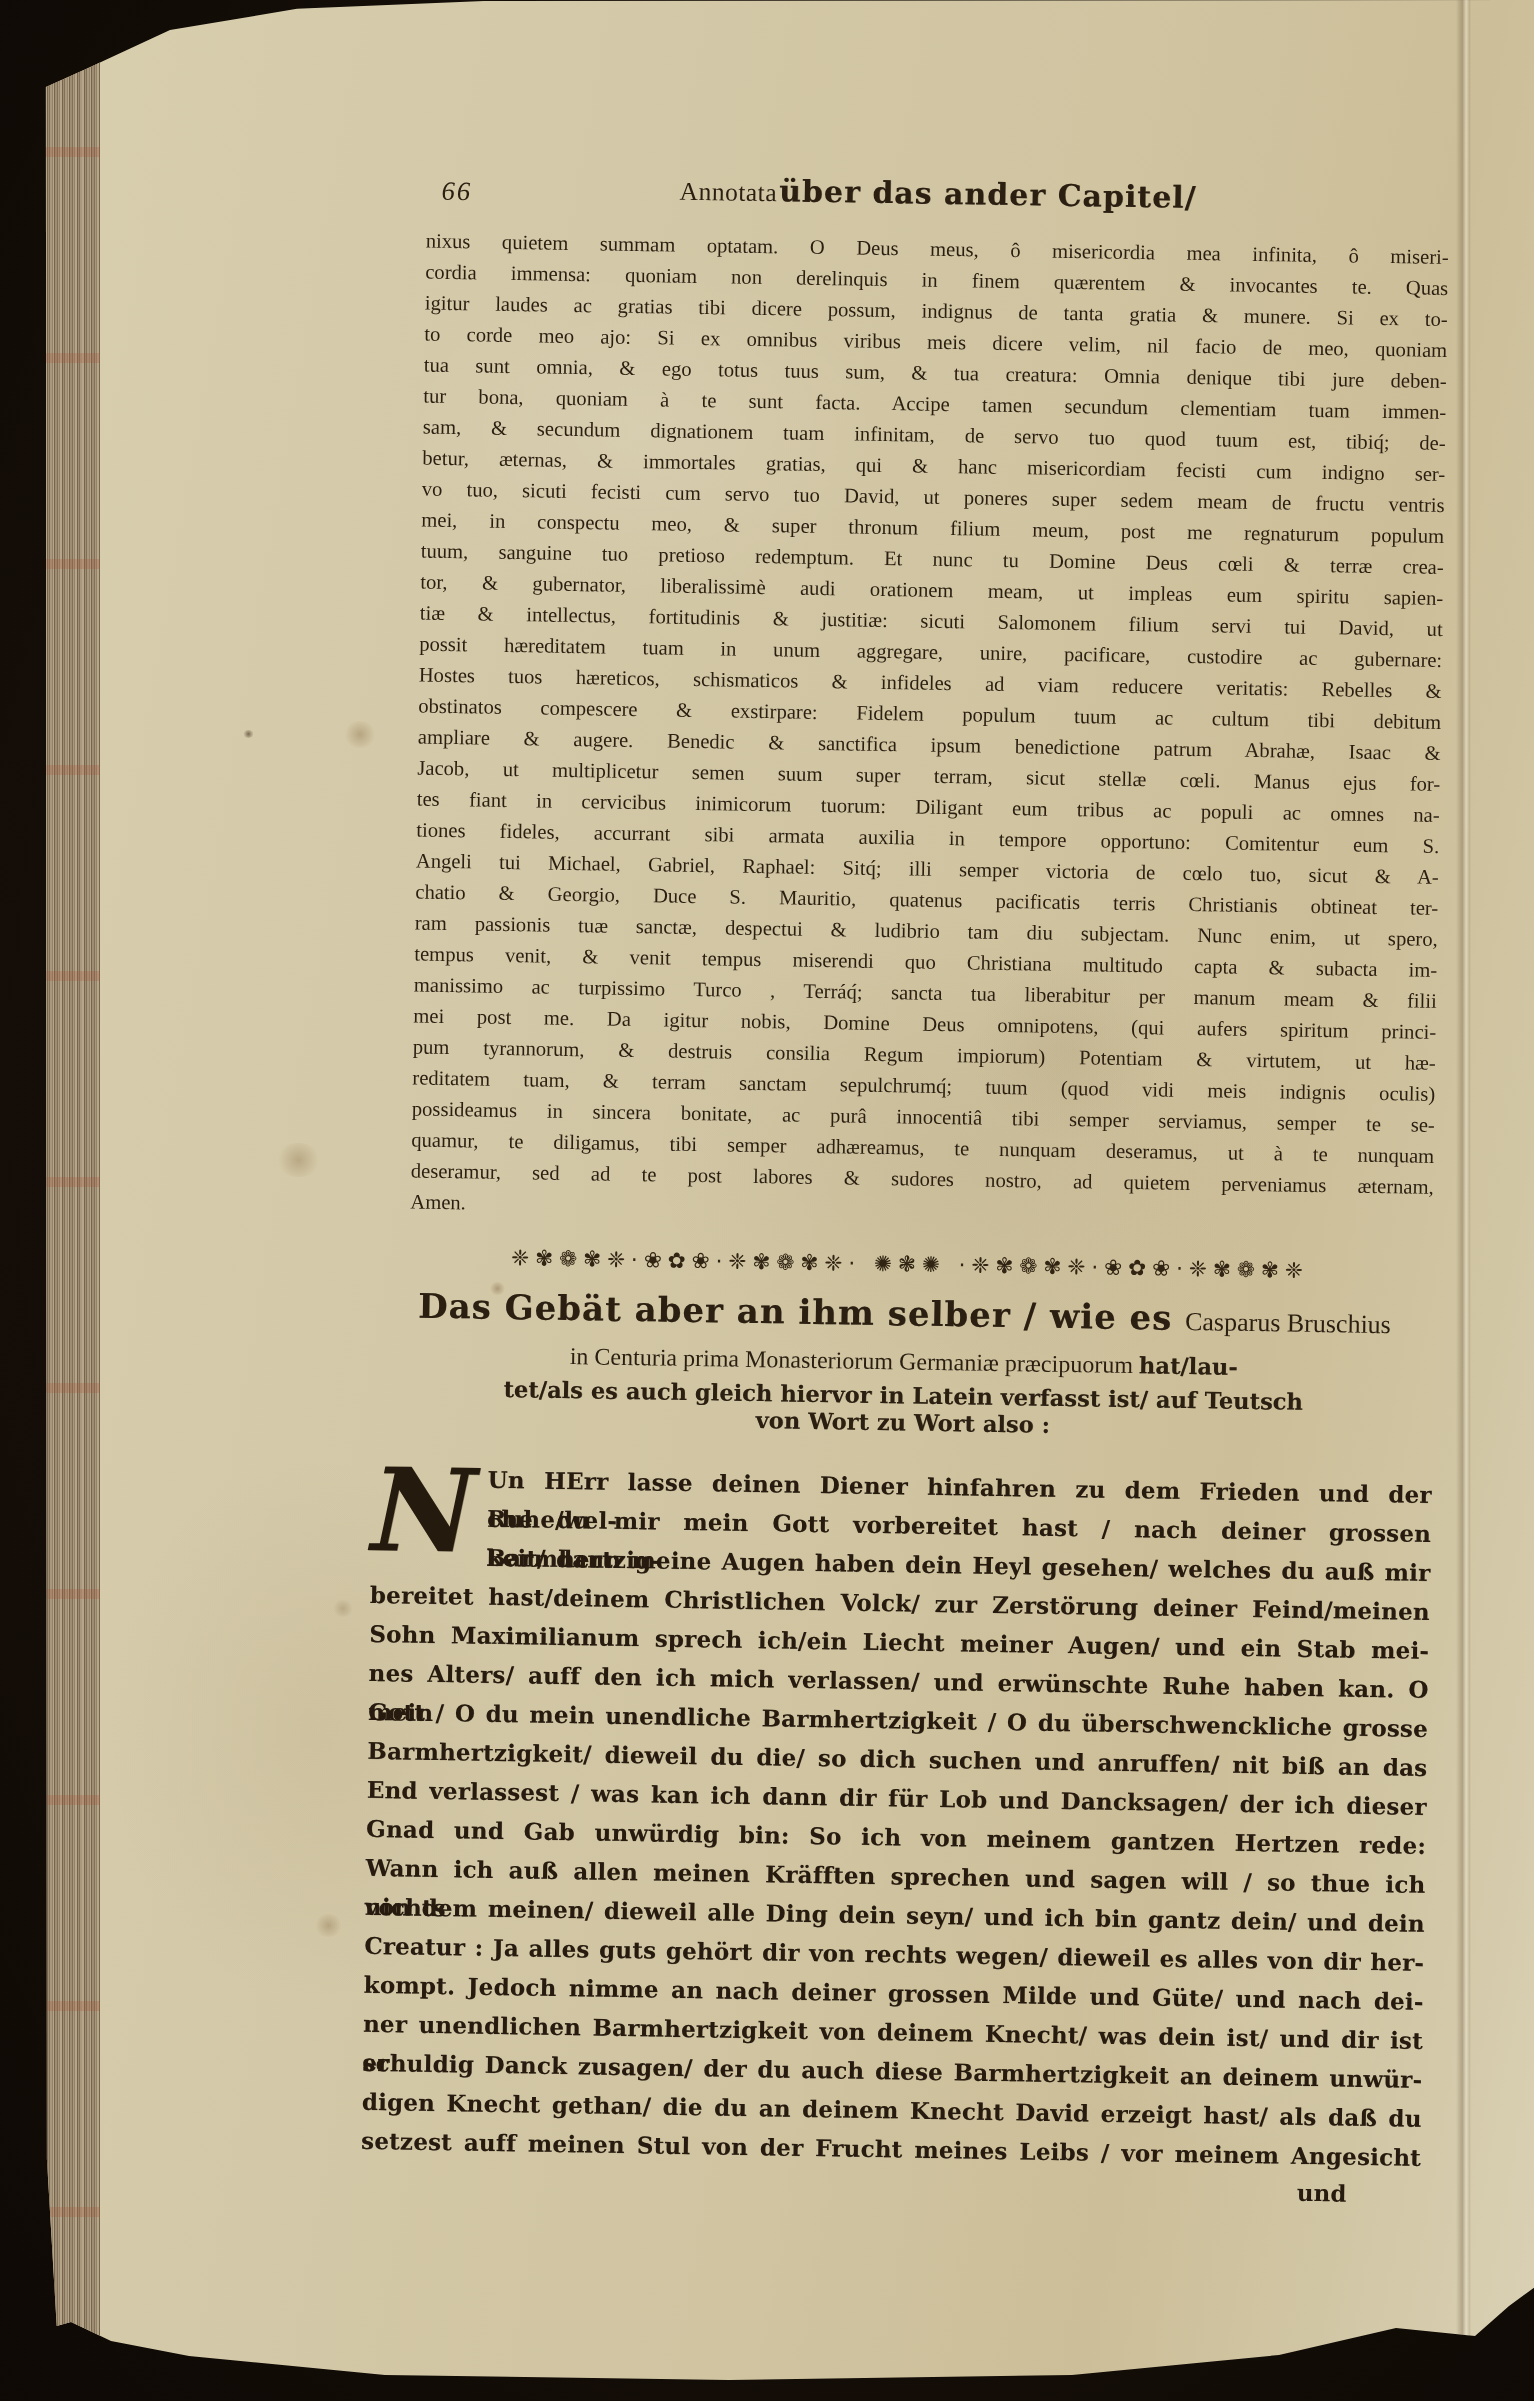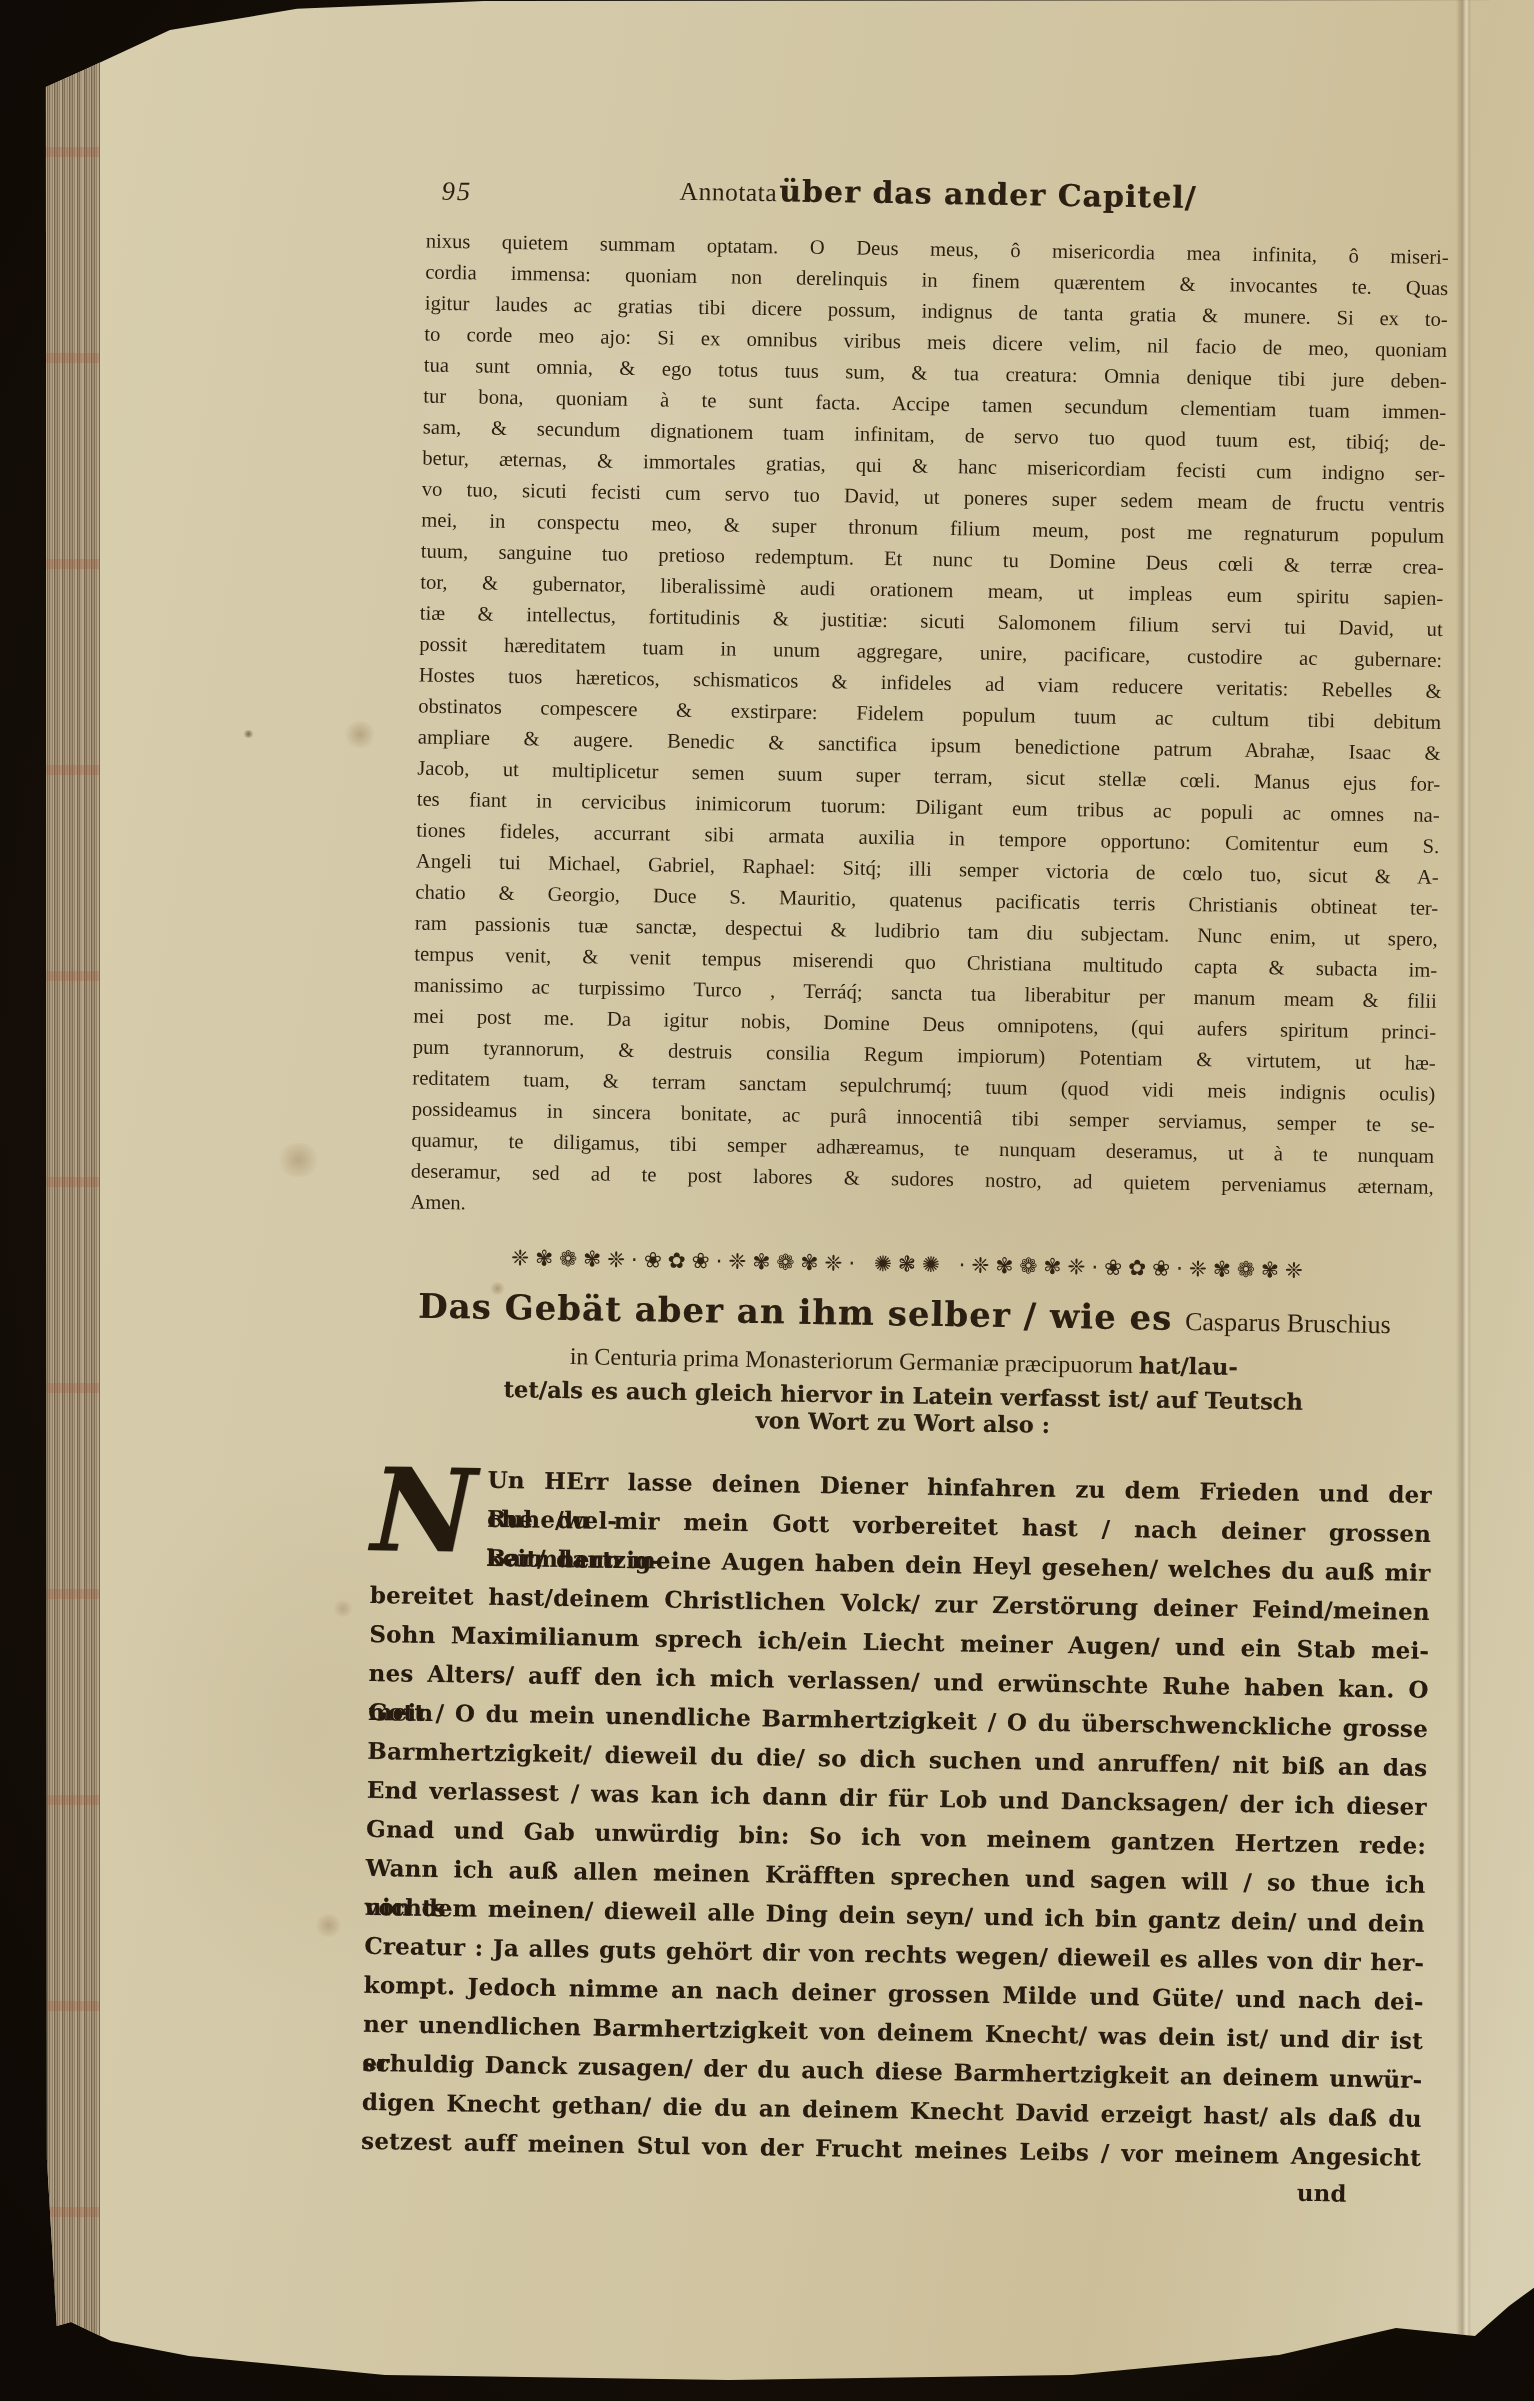--- a/index.html
+++ b/index.html
@@ -82,21 +82,21 @@
 <div class="spot s1b"></div>
 <div class="spot s2"></div>
 <div class="spot s3"></div>
 <div class="spot s4"></div>
 <div class="spot s5"></div>
 <div class="spot s6"></div>
 
 <div class="content">
 
   <div class="pagehead">
-    <span class="pageno">95</span>
+    <span class="pageno">66</span>
     <div class="header-line">
       <span class="h-roman">Annotata</span>
       <span class="h-frak">über das ander Capitel/</span>
     </div>
   </div>
 
   <div class="latin">
       <div class="tline">nixus quietem summam optatam.  O Deus meus, ô misericordia mea infinita, ô miseri-</div>
       <div class="tline">cordia immensa: quoniam non derelinquis in finem quærentem &amp; invocantes te.  Quas</div>
       <div class="tline">igitur laudes ac gratias tibi dicere possum, indignus de tanta gratia &amp; munere.  Si ex to-</div>

